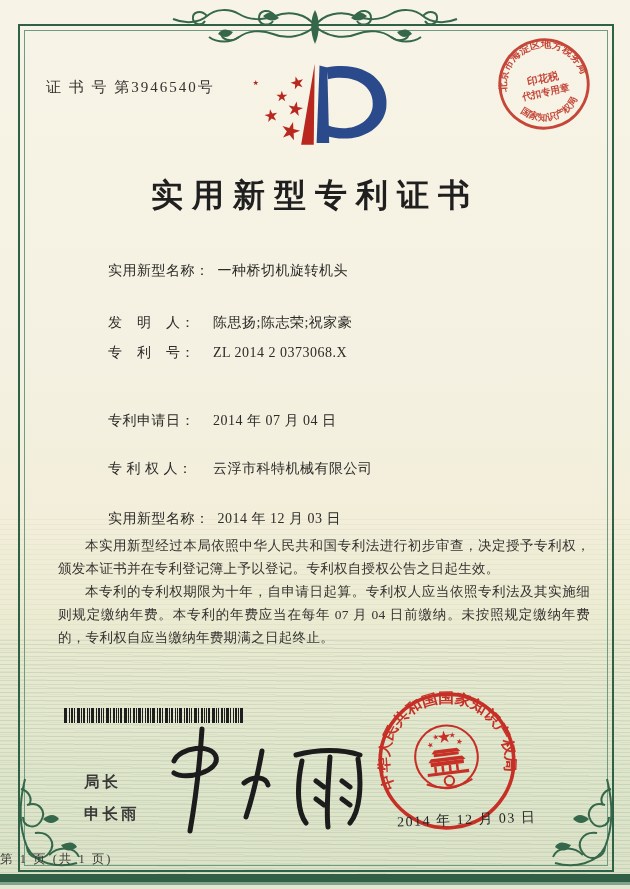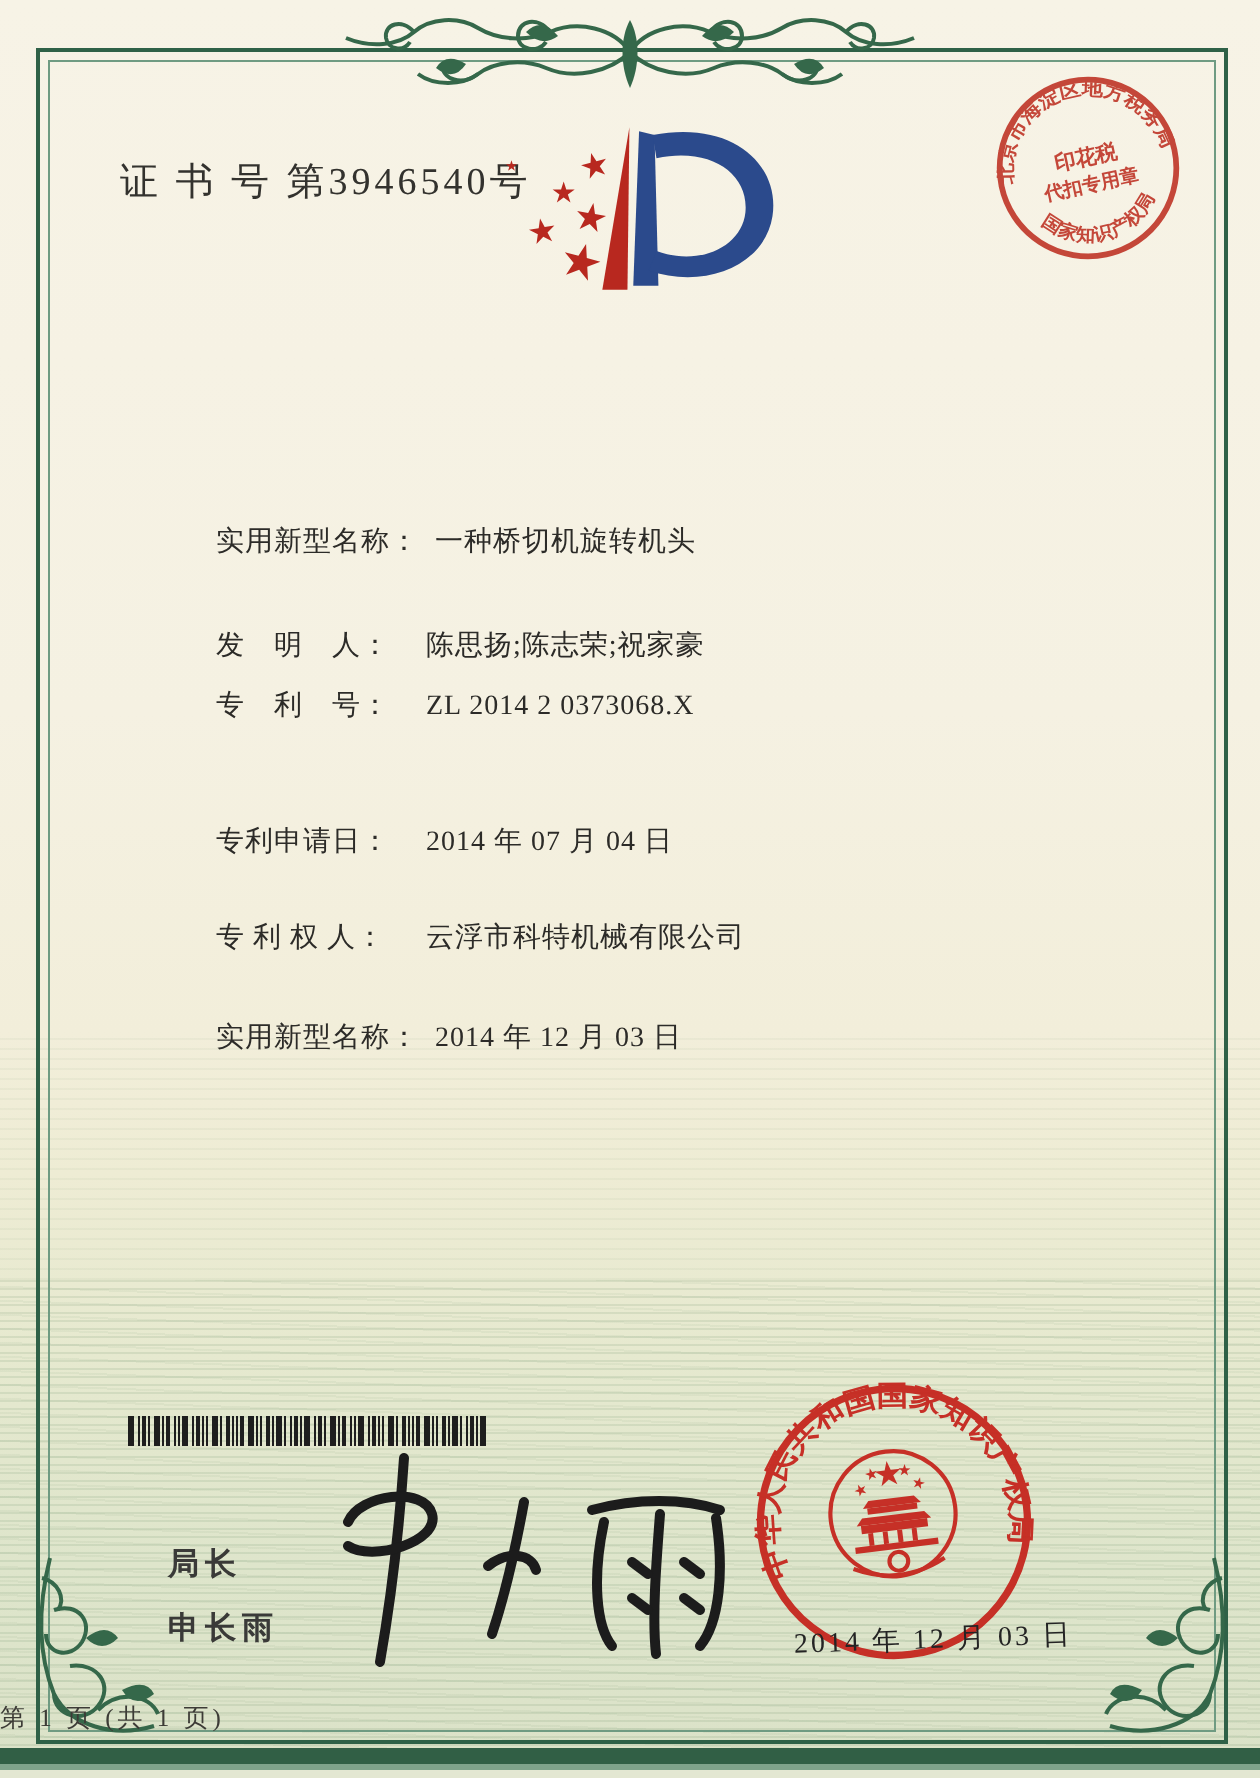--- a/index.html
+++ b/index.html
@@ -18,21 +18,21 @@
   .frame-outer{position:absolute;left:18px;top:24px;right:16px;bottom:17px;
     border:2px solid #2f6147;}
   .frame-inner{position:absolute;left:24px;top:30px;right:22px;bottom:23px;
     border:1px solid #6f9b82;}
   .bottom-band{position:absolute;left:0;right:0;top:874px;height:15px;
     background:linear-gradient(180deg,#315f45 0 8px,#7fa38b 8px 11px,#e3e7d2 11px 15px);}
   .top-flourish{position:absolute;left:145px;top:4px;width:340px;height:44px;}
   .corner{position:absolute;width:92px;height:92px;}
   .corner.left{left:15px;top:777px;}
   .corner.right{right:13px;top:777px;transform:scaleX(-1);}
-  .cert-no{position:absolute;left:60px;top:78px;font-size:19px;letter-spacing:2px;color:#33322e;}
+  .cert-no{position:absolute;left:46px;top:78px;font-size:15px;letter-spacing:2px;color:#33322e;}
   .tax-stamp{position:absolute;left:496px;top:36px;width:96px;height:96px;transform:rotate(-12deg);opacity:.92;}
   .tax-stamp text{fill:#c0392b;font-family:"Liberation Serif","DejaVu Serif",serif;}
   .logo{position:absolute;left:243px;top:54px;width:155px;height:116px;}
   .title{position:absolute;left:0;right:0;top:174px;margin:0;text-align:center;
     font-size:32px;font-weight:bold;letter-spacing:9px;color:#1f1f1f;}
   .fields{position:absolute;left:60px;top:0;right:40px;}
   .field-row{position:absolute;left:0;right:0;font-size:14px;letter-spacing:.5px;white-space:nowrap;color:#2c2b28;}
   .fl{display:inline-block;min-width:97px;margin-left:48px;}
   .fv{padding-left:4px;margin-top:35px;}
   .body-text{position:absolute;left:58px;top:534px;width:532px;}
@@ -129,20 +129,21 @@
     <g fill="#b8281f">
       <use href="#star" transform="translate(56,30) scale(7) rotate(-15)"></use>
       <use href="#star" transform="translate(40,44) scale(6)"></use>
       <use href="#star" transform="translate(54,57) scale(8) rotate(10)"></use>
       <use href="#star" transform="translate(29,64) scale(7) rotate(-10)"></use>
       <use href="#star" transform="translate(49,80) scale(10) rotate(15)"></use>
       <use href="#star" transform="translate(13,30) scale(3)"></use>
     </g>
   </svg>
 
+  <h1 class="title">实用新型专利证书</h1>
 
   <div class="fields">
     <div class="field-row" style="top:262px">
       <span class="fl">实用新型名称：</span>
       <span class="fv">一种桥切机旋转机头</span>
     </div>
     <div class="field-row" style="top:314px">
       <span class="fl">发　明　人：</span>
       <span class="fv">陈思扬;陈志荣;祝家豪</span>
     </div>
@@ -158,20 +159,22 @@
       <span class="fl">专 利 权 人：</span>
       <span class="fv">云浮市科特机械有限公司</span>
     </div>
     <div class="field-row" style="top:510px">
       <span class="fl">实用新型名称：</span>
       <span class="fv">2014 年 12 月 03 日</span>
     </div>
   </div>
 
   <div class="body-text">
+    <p>本实用新型经过本局依照中华人民共和国专利法进行初步审查，决定授予专利权，颁发本证书并在专利登记簿上予以登记。专利权自授权公告之日起生效。</p>
+    <p>本专利的专利权期限为十年，自申请日起算。专利权人应当依照专利法及其实施细则规定缴纳年费。本专利的年费应当在每年 07 月 04 日前缴纳。未按照规定缴纳年费的，专利权自应当缴纳年费期满之日起终止。</p>
   </div>
 
   <svg class="barcode" viewBox="0 0 180 15" preserveAspectRatio="none">
     <path d="M0,7.5 H180" stroke="#1e1e1e" stroke-width="15" stroke-dasharray="3 2 1 1 2 1 1 2 3 1 1 1 2 2 1 1 1 1 3 2 1 1 2 1 1 1 1 2 3 1 1 2 2 1 1 1 1 1 2 2 3 1 1 1 1 2 2 1 1 1 3 1 1 2 1 1 2 1 1 1"></path>
   </svg>
 
   <div class="signer-title">局长</div>
   <div class="signer-name">申长雨</div>
 
   <svg class="signature" viewBox="0 0 230 110">

